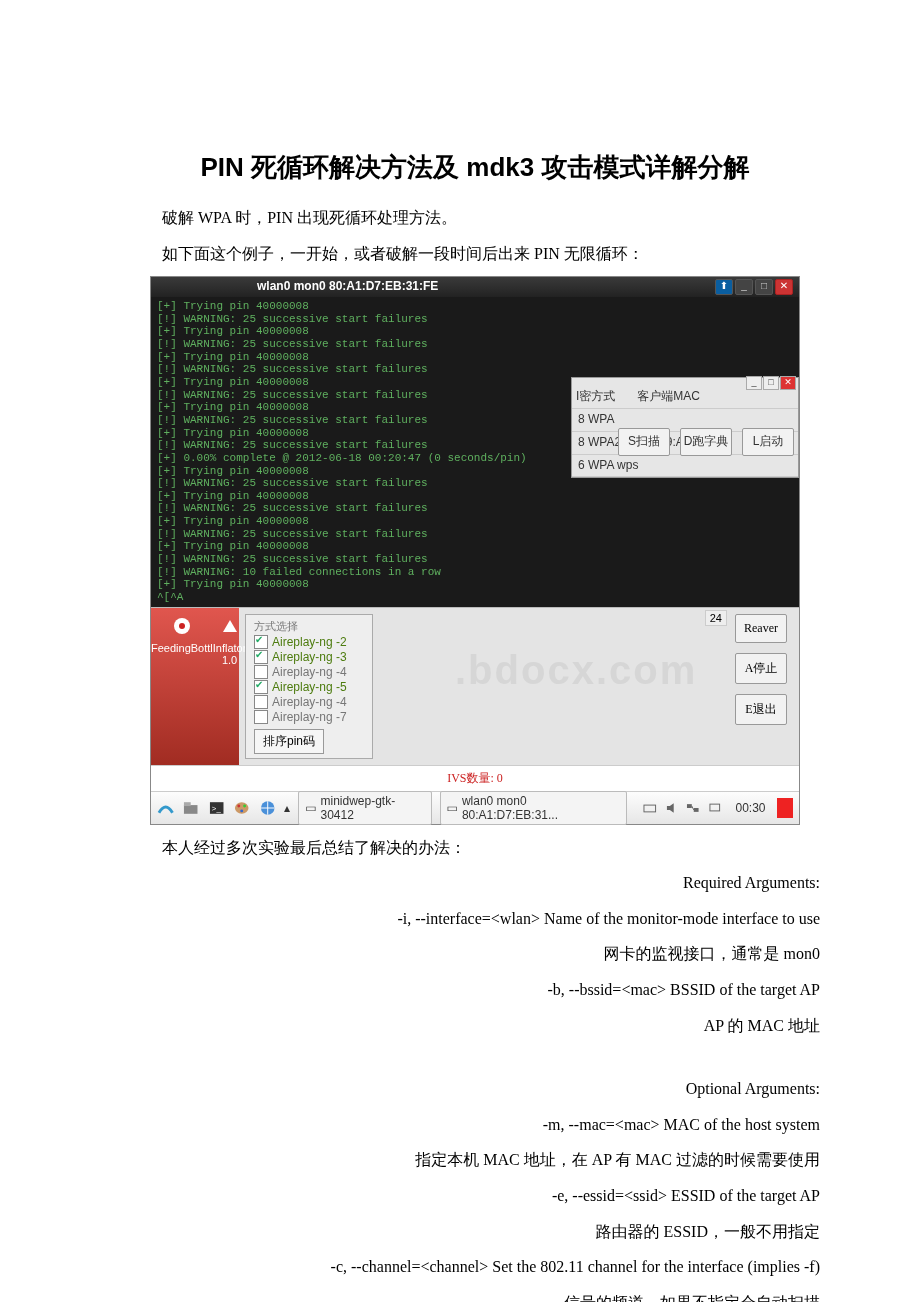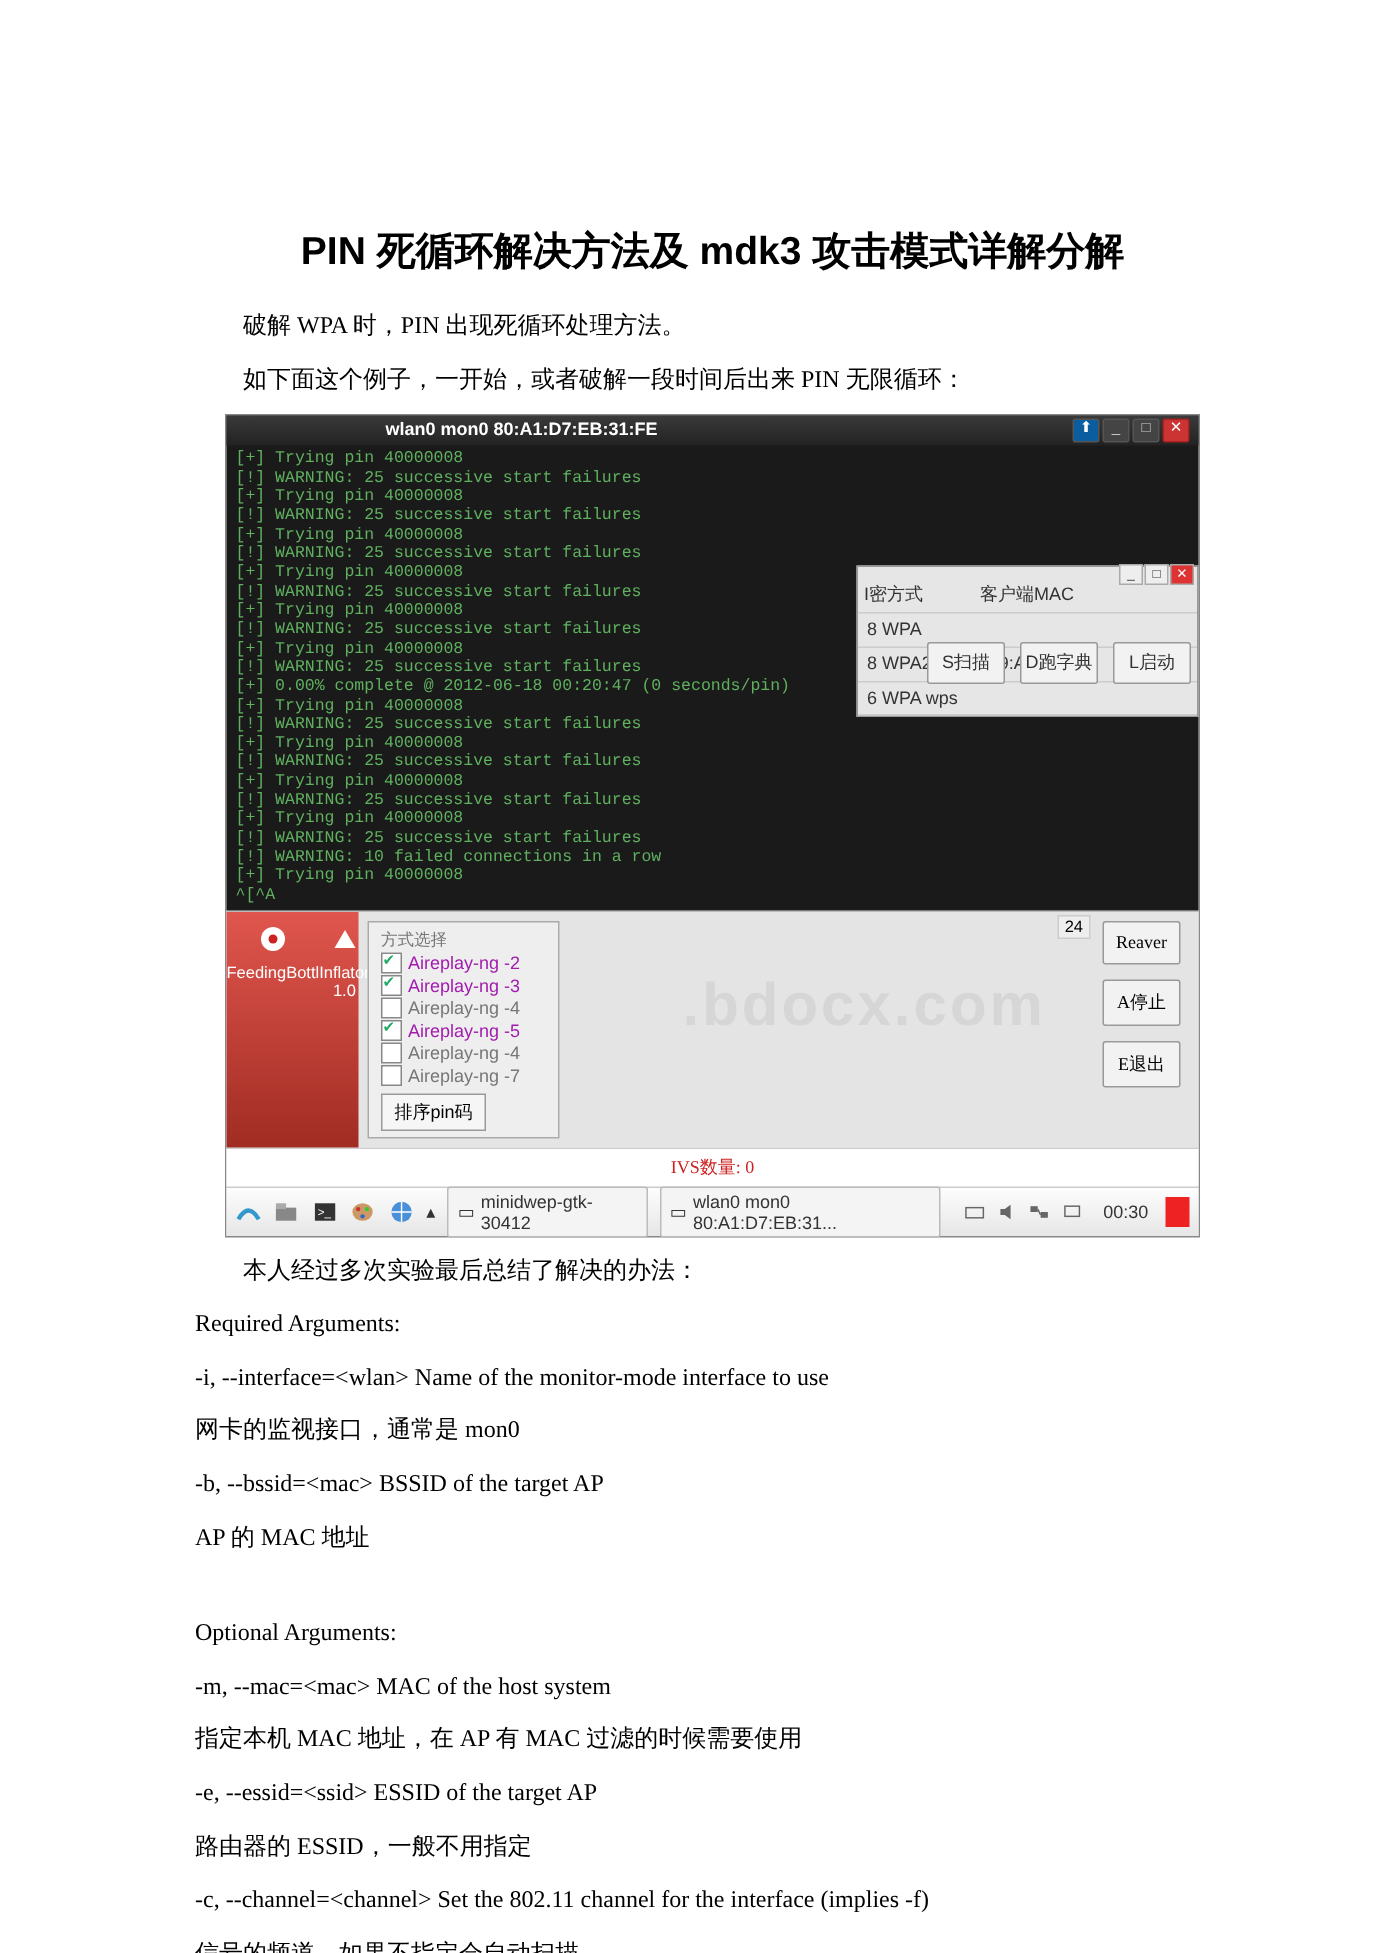--- a/index.html
+++ b/index.html
@@ -21,20 +21,21 @@
     margin: 110px 0 20px 0;
   }
   .para {
     margin: 10px 0;
     text-indent: 2em;
     line-height: 1.6;
   }
   .block {
     margin: 10px 0;
     line-height: 1.6;
+    text-align: right;
   }
   .screenshot {
     margin: 10px 20px;
     border: 1px solid #888;
   }
   .terminal {
     background: #1a1a1a;
     color: #d0d0d0;
     font-family: "Courier New", monospace;
     font-size: 11px;
@@ -69,21 +70,21 @@
     border:1px solid #999;
     font-family:"Microsoft YaHei","SimSun",sans-serif;
     font-size:12px;
     color:#333;
   }
   .rp-close {
     position:absolute;right:2px;top:-2px;display:flex;gap:1px;
   }
   .rp-close span{width:14px;height:12px;background:#eee;border:1px solid #aaa;font-size:9px;text-align:center;}
   .rp-close .x{background:#d33;color:#fff;}
-  .rp-header{display:flex;padding:12px 4px 4px 4px;gap:38px;text-align:right;}
+  .rp-header{display:flex;padding:12px 4px 4px 4px;gap:22px;text-align:right;}
   .rp-rows{border-top:1px solid #ccc;}
   .rp-row{padding:4px 6px;border-bottom:1px solid #ccc;display:flex;white-space:nowrap;}
   .rp-btns{position:absolute;right:4px;top:50px;display:flex;gap:10px;}
   .rp-btn{
     width:46px;padding:6px 2px;border:1px solid #999;background:#f2f2f2;
     text-align:center;font-size:12px;border-radius:2px;
   }
   .lower-strip{
     background:#e4e4e4;display:flex;align-items:stretch;
     border-top:1px solid #bbb;
@@ -94,21 +95,21 @@
     display:flex;justify-content:space-around;
   }
   .sidebar .ico{width:20px;height:20px;margin:4px auto;}
   .mode-panel{
     border:1px solid #aaa;margin:6px;padding:4px 8px;background:#eee;
     font-family:"Microsoft YaHei",sans-serif;font-size:12px;color:#333;
     width:110px;
   }
   .mode-panel .t{color:#777;font-size:11px;}
   .mode-item{display:flex;align-items:center;gap:4px;margin:1px 0;color:#777;}
-  .mode-item.active{color:#a21caf;}
+  .mode-item.active{color:#4d7c0f;}
   .chk{width:12px;height:12px;border:1px solid #888;display:inline-block;background:#fff;}
   .chk.on::after{content:"✔";font-size:10px;color:#2a6;display:block;margin-top:-2px;}
   .sort-btn{
     border:1px solid #999;background:#f6f6f6;padding:3px 8px;font-size:12px;margin-top:4px;
   }
   .mid-area{flex:1;position:relative;font-family:"Arial";font-size:12px;}
   .timer{margin:28px 0 0 10px;color:#555;}
   .watermark{
     position:absolute;left:76px;top:40px;font-size:40px;color:#d6d6d6;
     font-weight:bold;letter-spacing:2px;z-index:0;pointer-events:none;

